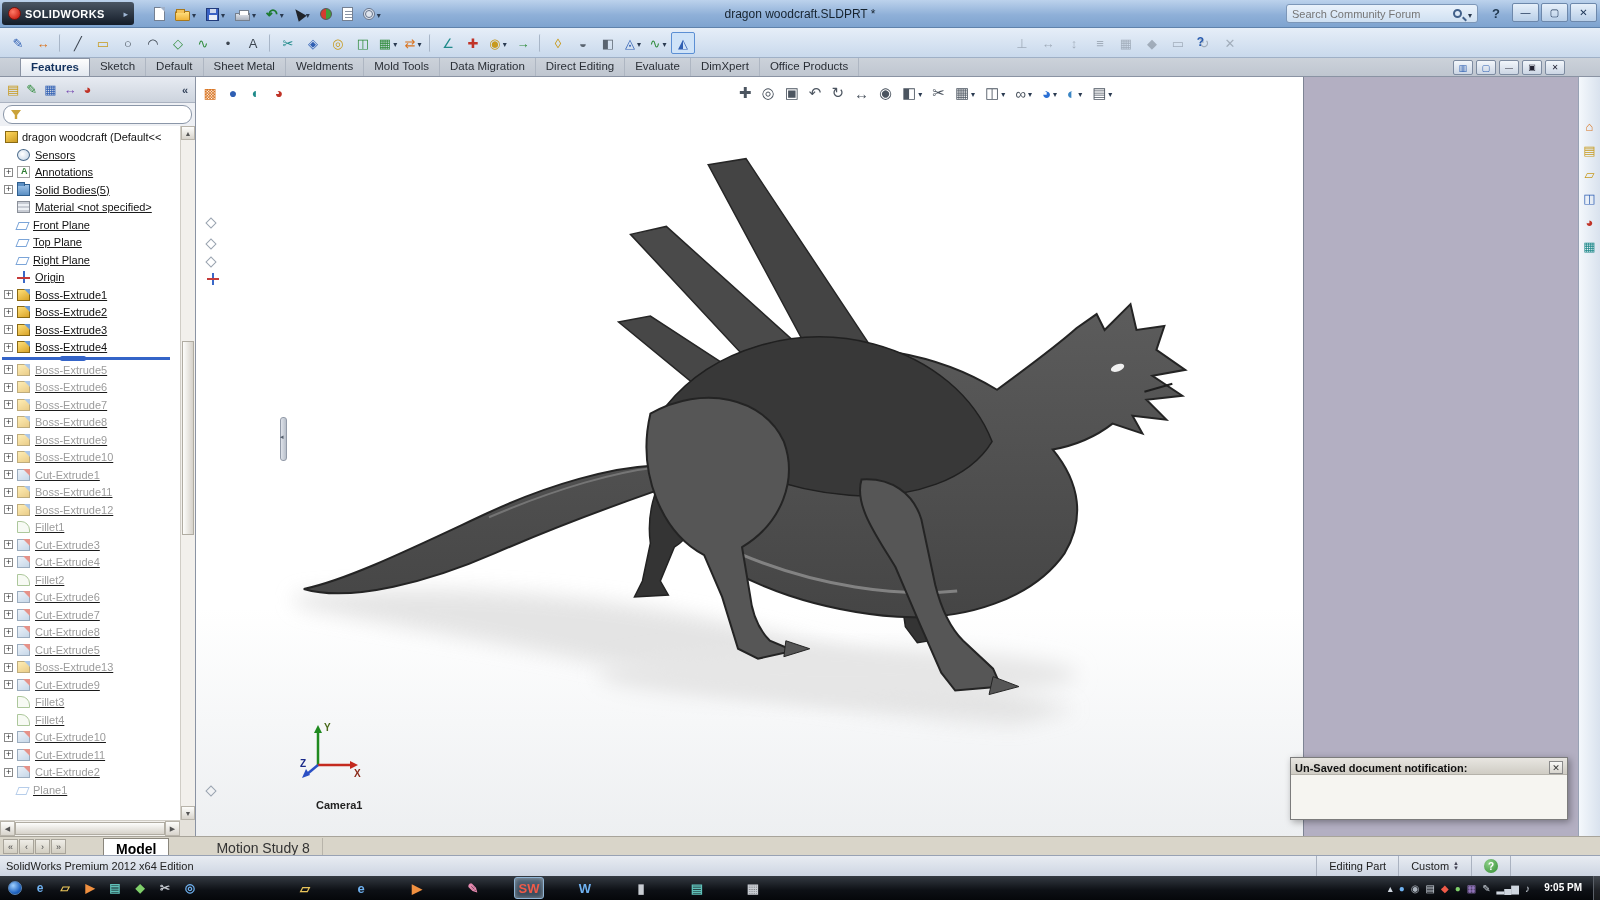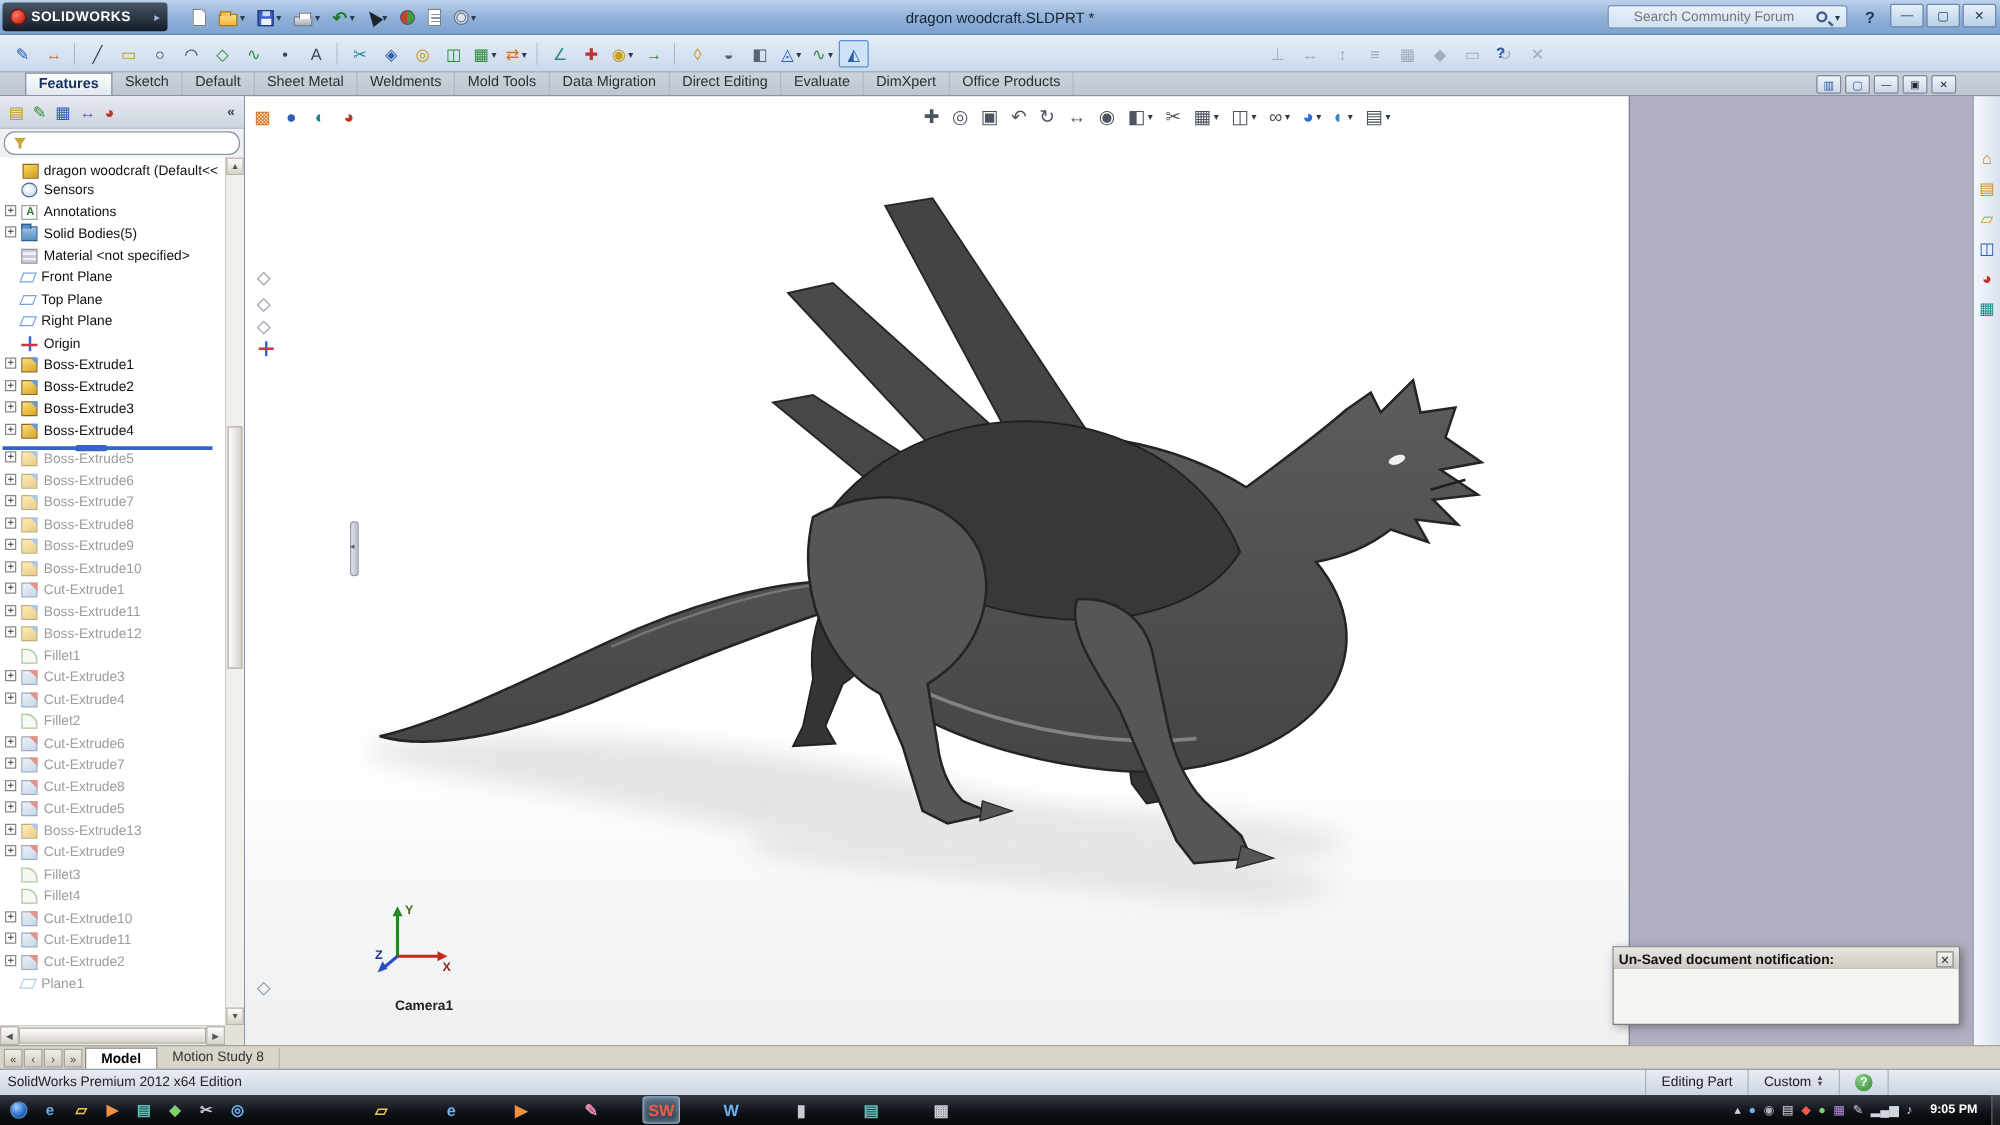--- a/index.html
+++ b/index.html
@@ -32,21 +32,21 @@
   .mi-undo::after { content:"↶"; font-size:14px; font-weight:bold; color:#1d7a2f; }
   .mi-cursor { width:0; height:0; border-left:5px solid transparent; border-right:5px solid transparent; border-bottom:12px solid #20242a; transform:rotate(-38deg); }
   .mi-rebuild { width:12px; height:12px; border-radius:50%; border:1px solid #555; background:linear-gradient(90deg,#d43b2f 50%,#3f9d3a 50%); }
   .mi-props { width:11px; height:14px; background:#fff; border:1px solid #748092; position:relative; }
   .mi-props::after { content:""; position:absolute; left:2px; top:3px; width:7px; height:8px;
     background:repeating-linear-gradient(#8a94a4 0 1px, transparent 1px 3px); }
   .mi-options { width:12px; height:12px; border-radius:50%; border:3px double #66738a; background:#dfe5ee; }
   .title-text { position:absolute; left:0; right:0; top:0; height:28px; line-height:28px; text-align:center;
     font-size:12px; color:#16232f; }
   .searchbox { position:absolute; right:122px; top:4px; width:192px; height:19px; border:1px solid #7d97b8; border-radius:3px;
-    background:linear-gradient(#eaf2fb,#cfe0f2); display:flex; align-items:center; padding:0 20px; gap:4px; }
+    background:linear-gradient(#eaf2fb,#cfe0f2); display:flex; align-items:center; padding:0 5px; gap:4px; }
   .searchbox input { border:none; background:transparent; outline:none; flex:1; font-size:11px; color:#44586e; font-family:inherit; }
   .mag { width:9px; height:9px; border:2px solid #41608a; border-radius:50%; position:relative; flex:none; }
   .mag::after { content:""; position:absolute; left:7px; top:7px; width:5px; height:2px; background:#41608a; transform:rotate(45deg); }
   .thelp { position:absolute; right:96px; top:6px; font-size:13px; font-weight:bold; color:#223a52; width:16px; text-align:center; }
   .winbtns { position:absolute; right:3px; top:3px; display:flex; gap:2px; }
   .wbtn { width:27px; height:19px; background:linear-gradient(#e7f0fa,#b9cfe8); border:1px solid #6d88ab; border-radius:2px;
     font-size:10px; color:#1d3557; display:flex; align-items:center; justify-content:center; }
 
   
   #toolbar2 { position:absolute; left:0; top:28px; width:1600px; height:30px;
@@ -87,23 +87,23 @@
   .pc-gold { color:#c79a1e; } .pc-green { color:#2e8b3a; } .pc-blue { color:#2f5fb3; }
   .pc-purple { color:#7a4fb3; } .pc-red { color:#c03327; }
   .collapse { margin-left:auto; font-size:11px; color:#33425a; font-weight:bold; }
   .filter { height:19px; margin:2px 3px; display:flex; align-items:center; border:1px solid #8a96a8; border-radius:9px;
     background:#fff; padding:0 7px; gap:5px; }
   .funnel { width:10px; height:9px; background:#caa23a; flex:none;
     clip-path:polygon(0 0,100% 0,62% 55%,62% 100%,38% 100%,38% 55%); }
   .filter input { border:none; outline:none; flex:1; font-size:10px; background:transparent; font-family:inherit; }
   .treewrap { position:absolute; left:0; top:49px; right:0; bottom:0; background:#fff; }
   .treerows { position:absolute; left:0; top:0; right:15px; bottom:16px; overflow:hidden; padding-top:2px; }
-  .thead { display:flex; align-items:center; height:18px; padding-left:16px; font-size:11px; color:#000; }
+  .thead { display:flex; align-items:center; height:18px; padding-left:3px; font-size:11px; color:#000; }
   .thead .tlab { white-space:nowrap; }
-  .trow { display:flex; height:17.5px; padding-left:3px; white-space:nowrap; }
+  .trow { display:flex; align-items:center; height:17.5px; padding-left:3px; white-space:nowrap;text-decoration:underline; }
   .pbox { width:9px; height:9px; border:1px solid #898989; background:#fff; margin:0 4px 0 1px; flex:none;
     visibility:hidden; position:relative; }
   .pbox::before { content:"+"; position:absolute; left:1px; top:-2px; font-size:9px; color:#333; }
   .trow.plus .pbox { visibility:visible; }
   .ti { width:13px; height:12px; margin-right:5px; flex:none; position:relative; display:inline-block; }
   .tlab { font-size:11px; color:#111; }
   .trow.dim .tlab { color:#9c9c9c; }
   .trow.dim .ti { opacity:.55; }
   .ic-part { background:linear-gradient(150deg,#ffd75e,#cc9c22); border:1px solid #8a6a14; }
   .ic-sensor { border-radius:50%; border:1px solid #4a6a8a; background:radial-gradient(circle at 40% 40%,#fff,#bcd0e4); }
@@ -179,21 +179,21 @@
   .nmsg { position:absolute; left:36px; top:6px; font-size:11px; color:#1b1b1b; }
   .nlink { position:absolute; left:36px; top:26px; font-size:11px; color:#1a49c8; text-decoration:underline; }
 
   
   #sheettabs { position:absolute; left:0; top:836px; width:1600px; height:19px; background:#d9d5c9; border-top:1px solid #a8a49a;
     display:flex; align-items:flex-end; }
   .stnav { display:flex; gap:1px; padding:1px 2px 1px 3px; }
   .snav { width:15px; height:15px; background:linear-gradient(#efede7,#d2cec2); border:1px solid #a8a49a;
     font-size:9px; color:#444; display:flex; align-items:center; justify-content:center; }
   .sttabs { display:flex; height:17px; }
-  .stab { padding:2px 12px; font-size:11px; color:#333; border-right:1px solid #b8b4aa; }
+  .stab { padding:2px 12px; font-size:14px; color:#333; border-right:1px solid #b8b4aa;margin-left:35px; }
   .stab.active { background:#fff; border:1px solid #8a867c; border-bottom:none; font-weight:bold; color:#000; }
 
   
   #statusbar { position:absolute; left:0; top:855px; width:1600px; height:21px;
     background:linear-gradient(#e8ecf2,#cdd5e2); border-top:1px solid #98a2b4; display:flex; align-items:center; }
   .sleft { padding-left:6px; font-size:11px; color:#222; }
   .sright { margin-left:auto; display:flex; height:100%; align-items:center; }
   .scell { border-left:1px solid #aab2c0; padding:0 12px; display:flex; align-items:center; height:100%; font-size:11px; gap:4px; }
   .spin { display:flex; flex-direction:column; font-size:6px; color:#445; line-height:5px; }
   .ghelp { width:14px; height:14px; border-radius:50%; background:radial-gradient(circle at 35% 30%,#8fd08a,#2e8b2e);

